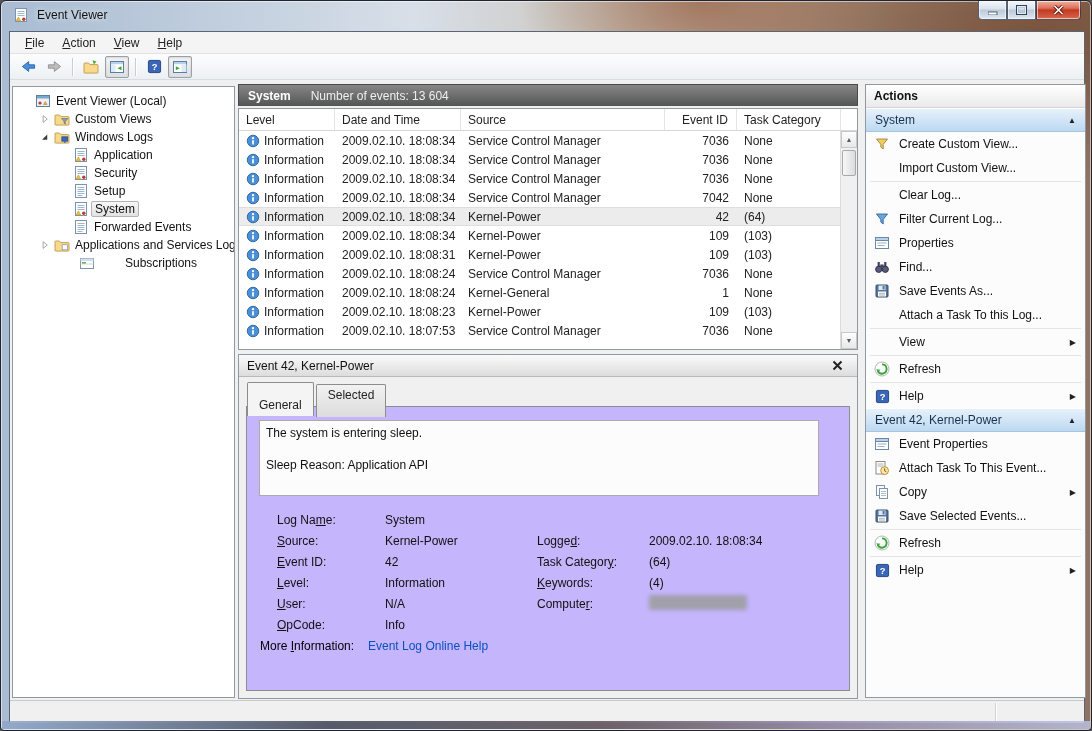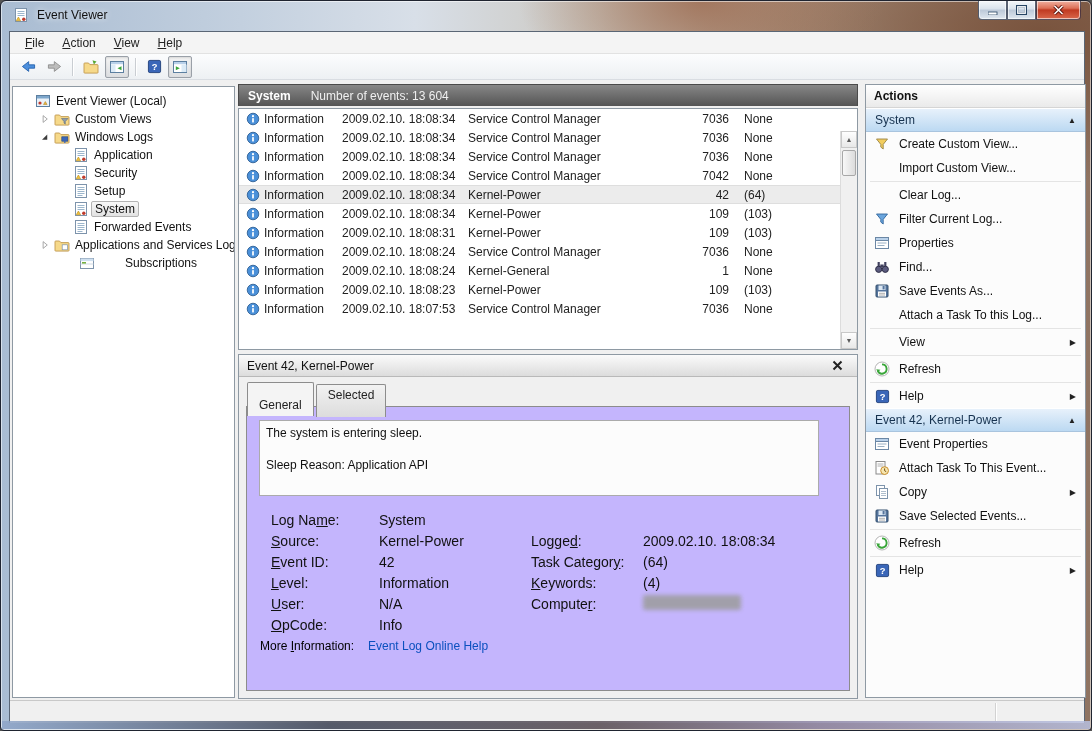--- a/index.html
+++ b/index.html
@@ -78,21 +78,21 @@
   .pvhdr{height:22px; background:linear-gradient(#fbfbfb,#dcdcdc); border-bottom:1px solid #b9b9b9;
     display:flex; align-items:center; font-size:12px; color:#111; padding-left:8px;}
   .pvhdr .x{margin-left:auto; margin-right:12px; width:14px; height:14px;}
   .tabs{display:flex; padding:7px 0 0 8px; position:relative; z-index:2;}
   .tab{font-size:12px; color:#222; padding:3px 11px 4px; border:1px solid #8c8c8c; border-bottom:none;
     background:linear-gradient(#f2f2f2,#dcdcdc); margin-right:2px; border-radius:2px 2px 0 0;}
   .tab.active{background:#f4f4f4; position:relative; top:-2px; padding-top:15px; margin-bottom:-1px;}
   .tabpane{position:absolute; left:7px; right:7px; top:51px; bottom:7px; border:1px solid #8c8c8c; background:#c4b5fd; overflow:hidden;}
   .descbox{margin:13px 30px 0 12px; height:76px; background:#fcfcfc; border:1px solid #ababab;
     font-size:12px; color:#111; padding:4px 6px; line-height:16px;}
-  .fields{display:grid; grid-template-columns:108px 152px 112px 1fr; margin:13px 0 0 24px; font-size:14px; color:#111;
+  .fields{display:grid; grid-template-columns:108px 152px 112px 1fr; margin:13px 0 0 30px; font-size:12px; color:#111;
     grid-auto-rows:21px; align-items:center;}
   .fields u{text-decoration:underline;}
   .linkrow{margin:0 0 0 13px; font-size:12px; height:21px; display:flex; align-items:center;}
   .linkrow .lab{width:108px; flex:none;}
   a.pvlink{color:var(--link); text-decoration:none; cursor:pointer;}
   .redacted{display:inline-block; width:98px; height:15px; background:#9c9c9c; filter:blur(2px); border-radius:2px; opacity:.85;}
   
   .actions{position:absolute; left:855px; top:52px; width:221px; height:614px; background:#fcfcfc; border:1px solid #8e99a3; overflow:hidden;}
   .act-title{height:23px; background:linear-gradient(#ffffff,#eaeaea); border-bottom:1px solid #d5d5d5;
     font-size:12px; font-weight:bold; color:#111; padding:4px 0 0 8px;}
@@ -355,20 +355,27 @@
         </div>
       </div>
 
     <div class="center">
       <div class="syshdr">
         <b>System</b>
         <span>Number of events: 13 604</span>
       </div>
 
       <div class="evtable">
+        <div class="ehead" id="ehead">
+            <div class="ecell c0">Level</div>
+            <div class="ecell c1">Date and Time</div>
+            <div class="ecell c2">Source</div>
+            <div class="ecell c3">Event ID</div>
+            <div class="ecell c4">Task Category</div>
+          </div>
         <div id="ebody">
             <div class="erow">
               <div class="ecell c0 lvl">
                 <span class="ic">
                   <svg width="14" height="14" viewBox="0 0 16 16">
                     <circle cx="8" cy="8" r="6.6" fill="#4a90d9" stroke="#2e5f94"></circle>
                     <circle cx="8" cy="4.8" r="1.3" fill="#fff"></circle>
                     <rect x="7" y="6.8" width="2" height="5.2" rx="1" fill="#fff"></rect>
                   </svg>
                 </span>

